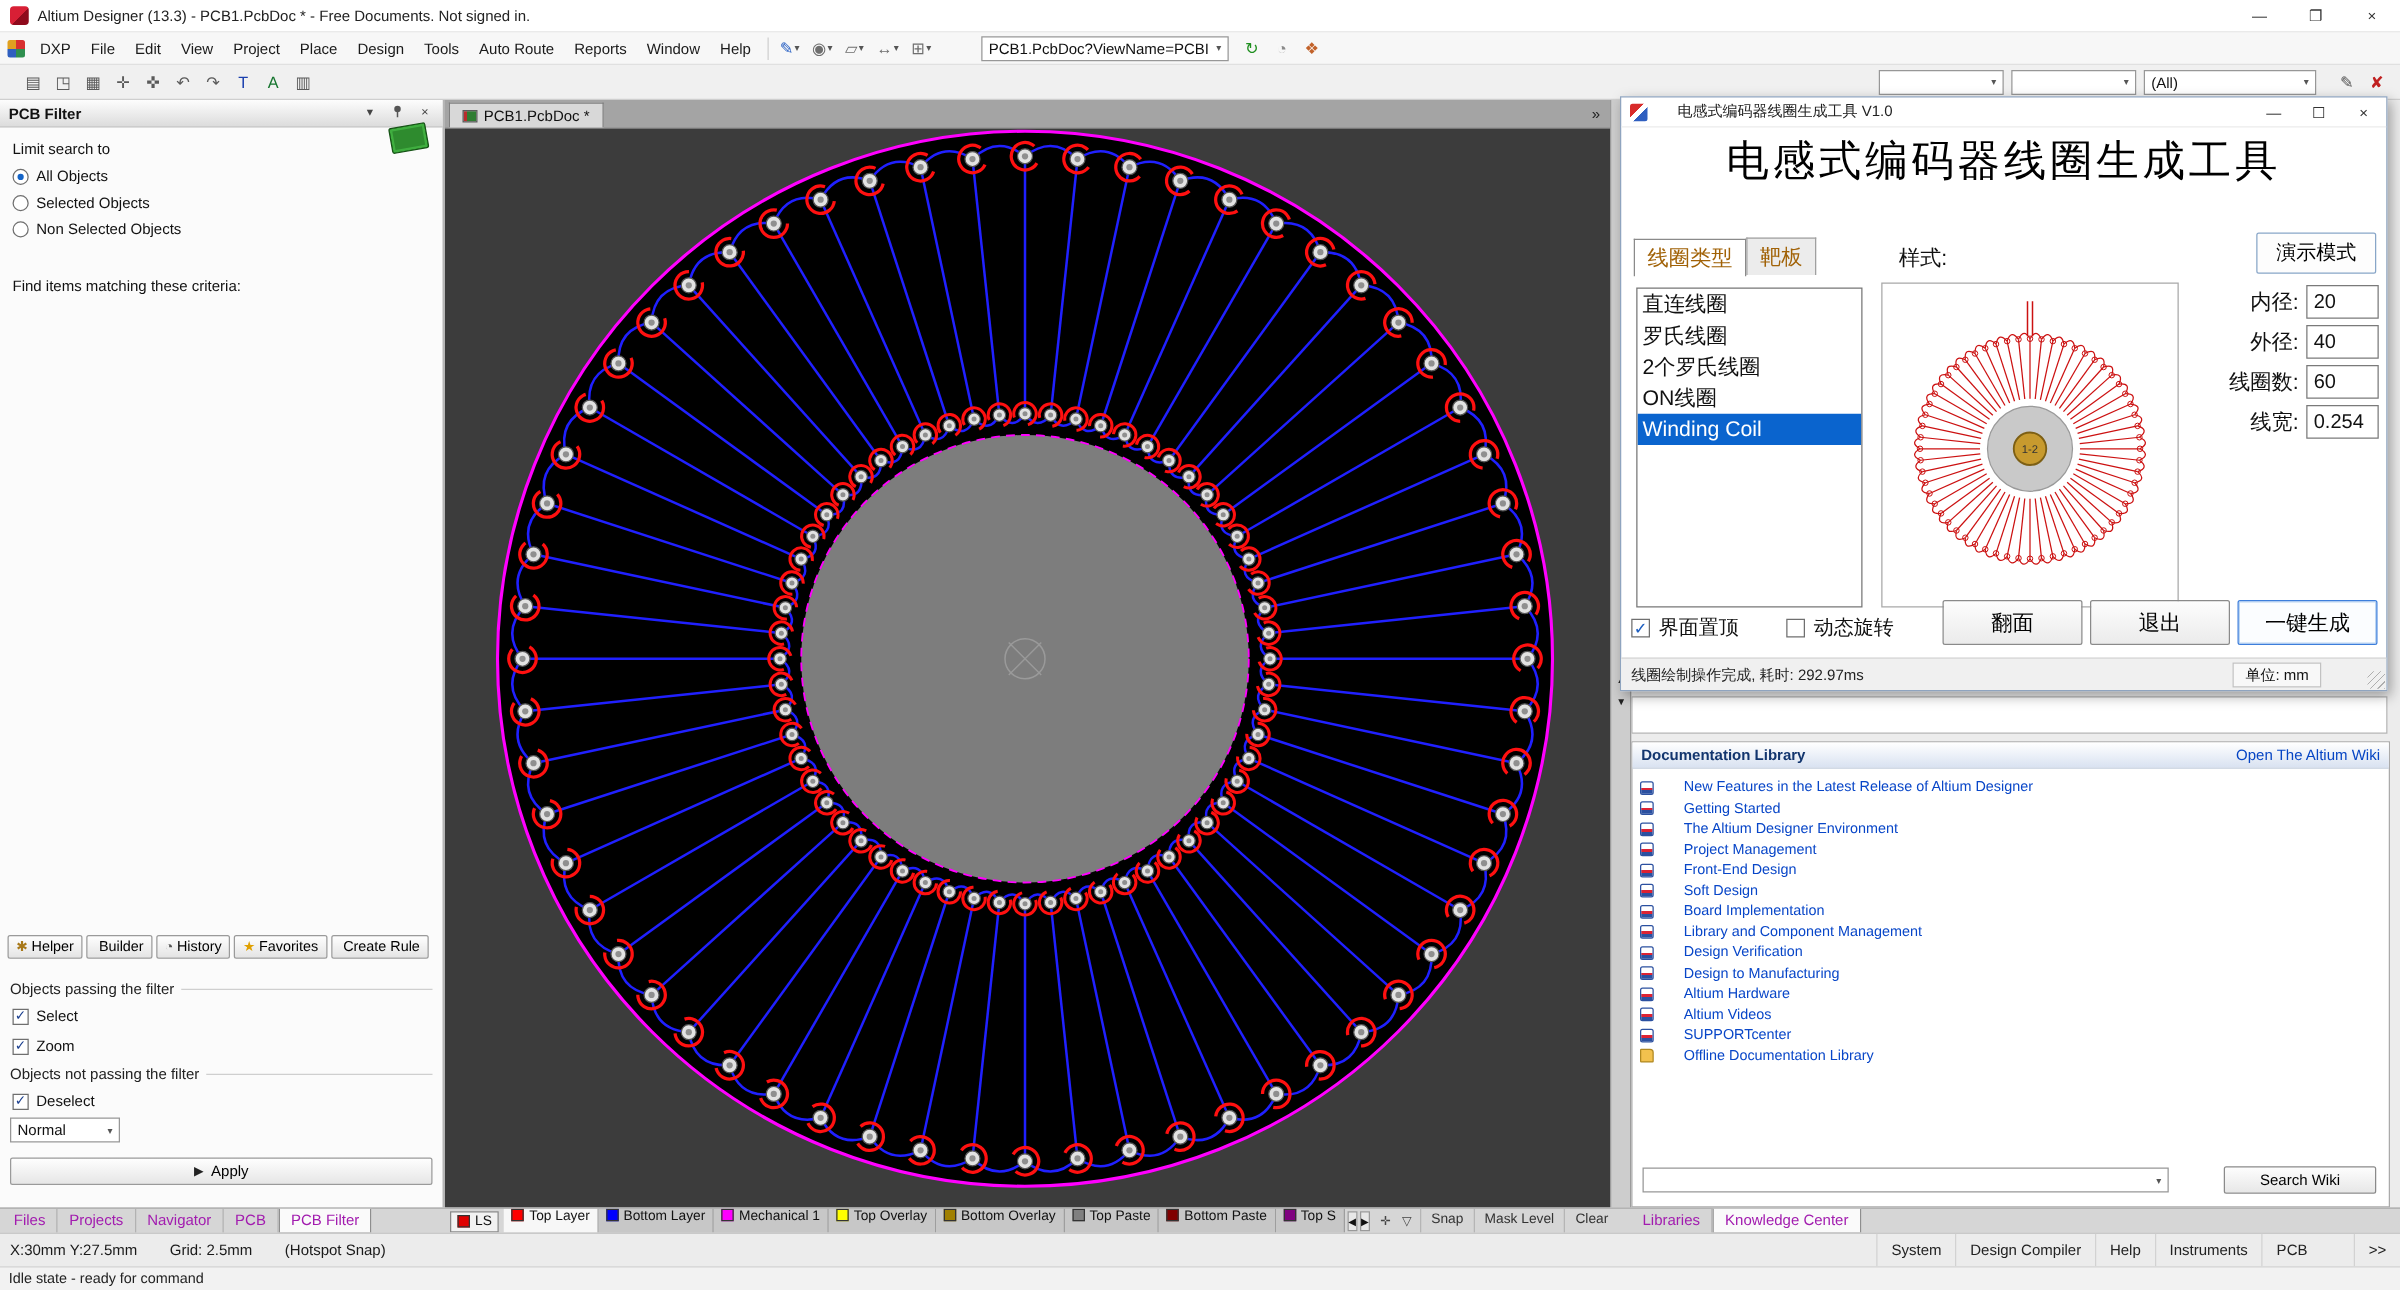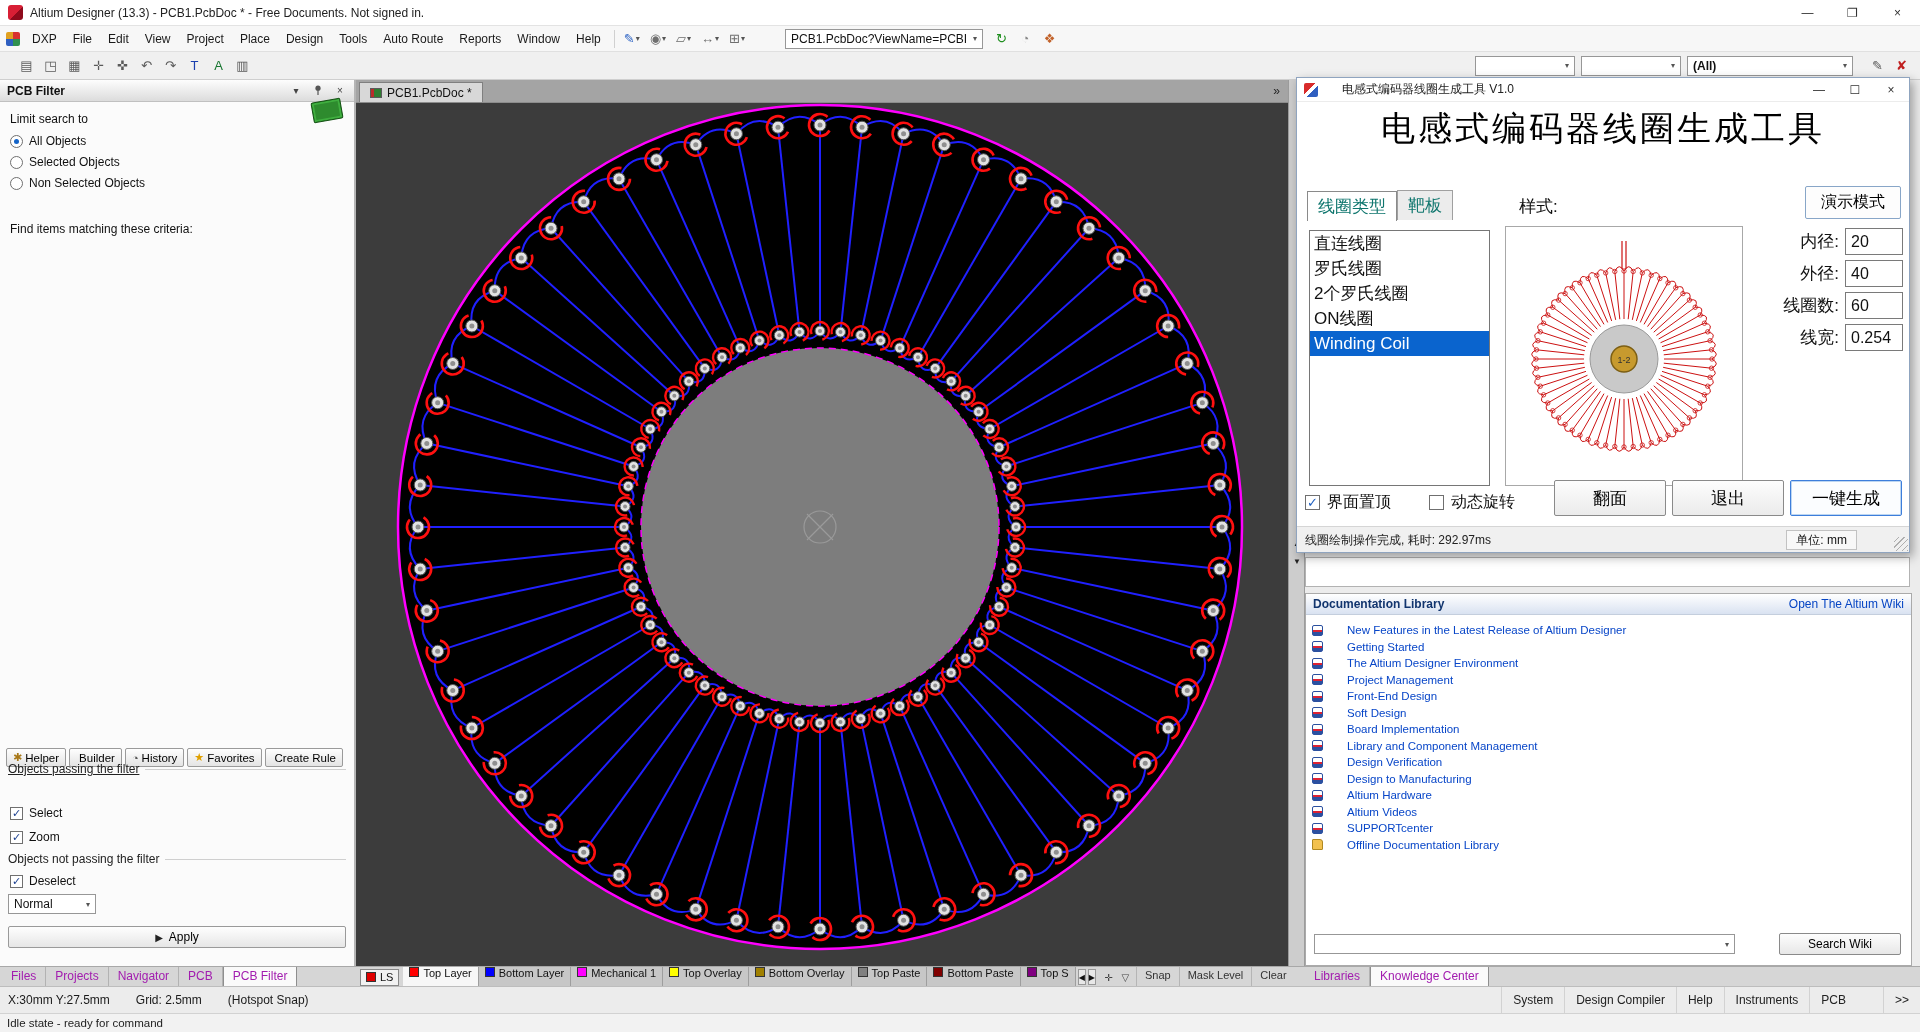--- a/index.html
+++ b/index.html
@@ -26,41 +26,41 @@
 .combo{display:inline-flex;align-items:center;border:1px solid #979797;background:#fff;height:20px;padding:0 5px;font-size:12px;gap:6px;}
 .combo .combo-text{flex:1;white-space:nowrap;overflow:hidden;}
 .doc-combo{margin-left:36px;width:198px;}
 .rico,.licons{display:flex;gap:3px;align-items:center;margin-left:8px;}
 .tbico{width:21px;height:21px;display:flex;align-items:center;justify-content:center;font-size:13px;border:1px solid transparent;}
 
 
 .toolbar2{position:absolute;left:0;top:52px;right:0;height:28px;background:#f0f0f0;border-bottom:1px solid #cfcfcf;display:flex;align-items:center;padding:0 8px;}
 .tb-right{margin-left:auto;display:flex;align-items:center;gap:6px;}
 .w100{width:100px;}
-.w170{width:166px;font-weight:bold;}
+.w170{width:138px;}
 
 
 .leftpanel{position:absolute;left:0;top:80px;width:356px;height:886px;background:#fbfbfb;border-right:2px solid #b5b5b5;}
 .panel-hdr{height:22px;background:linear-gradient(#fdfdfd,#dcdcdc);border-bottom:1px solid #c0c0c0;display:flex;align-items:center;padding:0 7px;gap:8px;}
 .panel-hdr .ttl{font-weight:bold;font-size:12px;flex:1;}
 .hdr-ico{font-size:10px;color:#444;width:14px;text-align:center;}
 .lp-limit{position:absolute;left:10px;top:32px;font-size:12px;}
 .board-ico{position:absolute;right:12px;top:20px;width:30px;height:21px;background:#2e8b2e;border:1px solid #145214;border-radius:2px;transform:rotate(-10deg);box-shadow:inset 0 0 0 2px #3fae3f;}
 .lp-radios{position:absolute;left:10px;top:54px;display:flex;flex-direction:column;gap:7px;}
 .radio-row{display:flex;align-items:center;gap:6px;}
 .radio{width:13px;height:13px;border:1px solid #6f6f6f;border-radius:50%;background:#fff;position:relative;}
 .radio.on::after{content:"";position:absolute;left:3px;top:3px;width:5px;height:5px;border-radius:50%;background:#1464c8;}
 .rlabel{font-size:12px;}
 .lp-criteria{position:absolute;left:10px;top:142px;font-size:12px;}
 .lp-btns{position:absolute;left:6px;right:4px;top:668px;display:flex;gap:3px;}
 .sbtn{display:inline-flex;align-items:center;gap:3px;border:1px solid #9a9a9a;background:linear-gradient(#fefefe,#e4e4e4);padding:2px 6px;font-size:11.5px;border-radius:2px;}
 .sbtn-ico{font-size:11px;}
 .section{position:absolute;left:8px;right:8px;display:flex;align-items:center;gap:6px;font-size:12px;color:#222;}
 .section::after{content:"";flex:1;border-top:1px solid #cfcfcf;}
-.sec-pass{top:682px;text-decoration:underline;}
+.sec-pass{top:704px;}
 .sec-notpass{top:772px;}
 .chkrow{display:flex;align-items:center;gap:6px;font-size:12px;}
 .cb{width:13px;height:13px;border:1px solid #6f6f6f;background:#fff;display:flex;align-items:center;justify-content:center;}
 .cb .mark{display:none;font-size:11px;color:#1b3f8f;line-height:1;}
 .cb.on .mark{display:block;}
 .lp-select{position:absolute;left:10px;top:726px;}
 .lp-deselect{position:absolute;left:10px;top:794px;}
 .lp-mode{position:absolute;left:8px;top:814px;width:88px;}
 .apply-btn{position:absolute;left:8px;right:8px;top:846px;height:22px;border:1px solid #9a9a9a;background:linear-gradient(#fefefe,#e6e6e6);display:flex;align-items:center;justify-content:center;gap:6px;font-size:12px;border-radius:2px;}
 .apply-btn .play{font-size:10px;color:#222;}
@@ -81,21 +81,21 @@
 
 
 .dialog{position:absolute;left:1296px;top:77px;width:614px;height:476px;background:#fff;border:1px solid #8fa4bf;box-shadow:3px 4px 10px rgba(0,0,0,.35);z-index:6;}
 .dlg-title{height:24px;display:flex;align-items:center;gap:24px;padding-left:7px;border-bottom:1px solid #ececec;}
 .dlg-ico{width:14px;height:14px;border-radius:2px;background:linear-gradient(135deg,#d82b2b 0 40%,#fff 40% 60%,#2f5fc0 60%);}
 .dlg-title-text{font-size:12px;color:#222;}
 .dlg-btns{margin-left:auto;display:flex;height:100%;}
 .dlgbtn{width:36px;height:100%;display:flex;align-items:center;justify-content:center;font-size:12px;color:#333;}
 .dlg-heading{position:absolute;left:0;right:0;top:28px;text-align:center;font-family:"Liberation Serif","DejaVu Serif",serif;font-size:34px;letter-spacing:3px;color:#000;}
 .dlg-tabs{position:absolute;left:10px;top:112px;display:flex;align-items:flex-end;height:30px;}
-.dtab{font-size:17px;padding:3px 10px;background:#ececec;border:1px solid #a0a0a0;border-bottom:none;color:#0f766e;}
+.dtab{font-size:17px;padding:3px 10px;background:#ececec;border:1px solid #a0a0a0;border-bottom:none;color:#a16207;}
 .dtab.active{background:#fff;position:relative;top:1px;border-color:#8a8a8a;}
 .style-label{position:absolute;left:222px;top:117px;font-size:17px;}
 .demo-btn{position:absolute;right:8px;top:108px;width:96px;height:33px;font-size:16px;background:#fdfdfd;border:1px solid #88a6c8;border-radius:2px;}
 .coil-list{position:absolute;left:12px;top:152px;width:181px;height:256px;border:1px solid #767676;background:#fff;overflow:hidden;}
 .coil-item{font-size:17px;line-height:25px;padding:0 4px;white-space:nowrap;}
 .coil-item.sel{background:#0a64ce;color:#fff;}
 .preview-box{position:absolute;left:208px;top:148px;width:238px;height:260px;border:1px solid #a8a8a8;background:#fff;}
 .params{position:absolute;right:6px;top:150px;width:160px;display:flex;flex-direction:column;gap:5px;}
 .param-row{display:flex;align-items:center;justify-content:flex-end;gap:6px;height:27px;}
 .param-label{font-size:17px;white-space:nowrap;}

